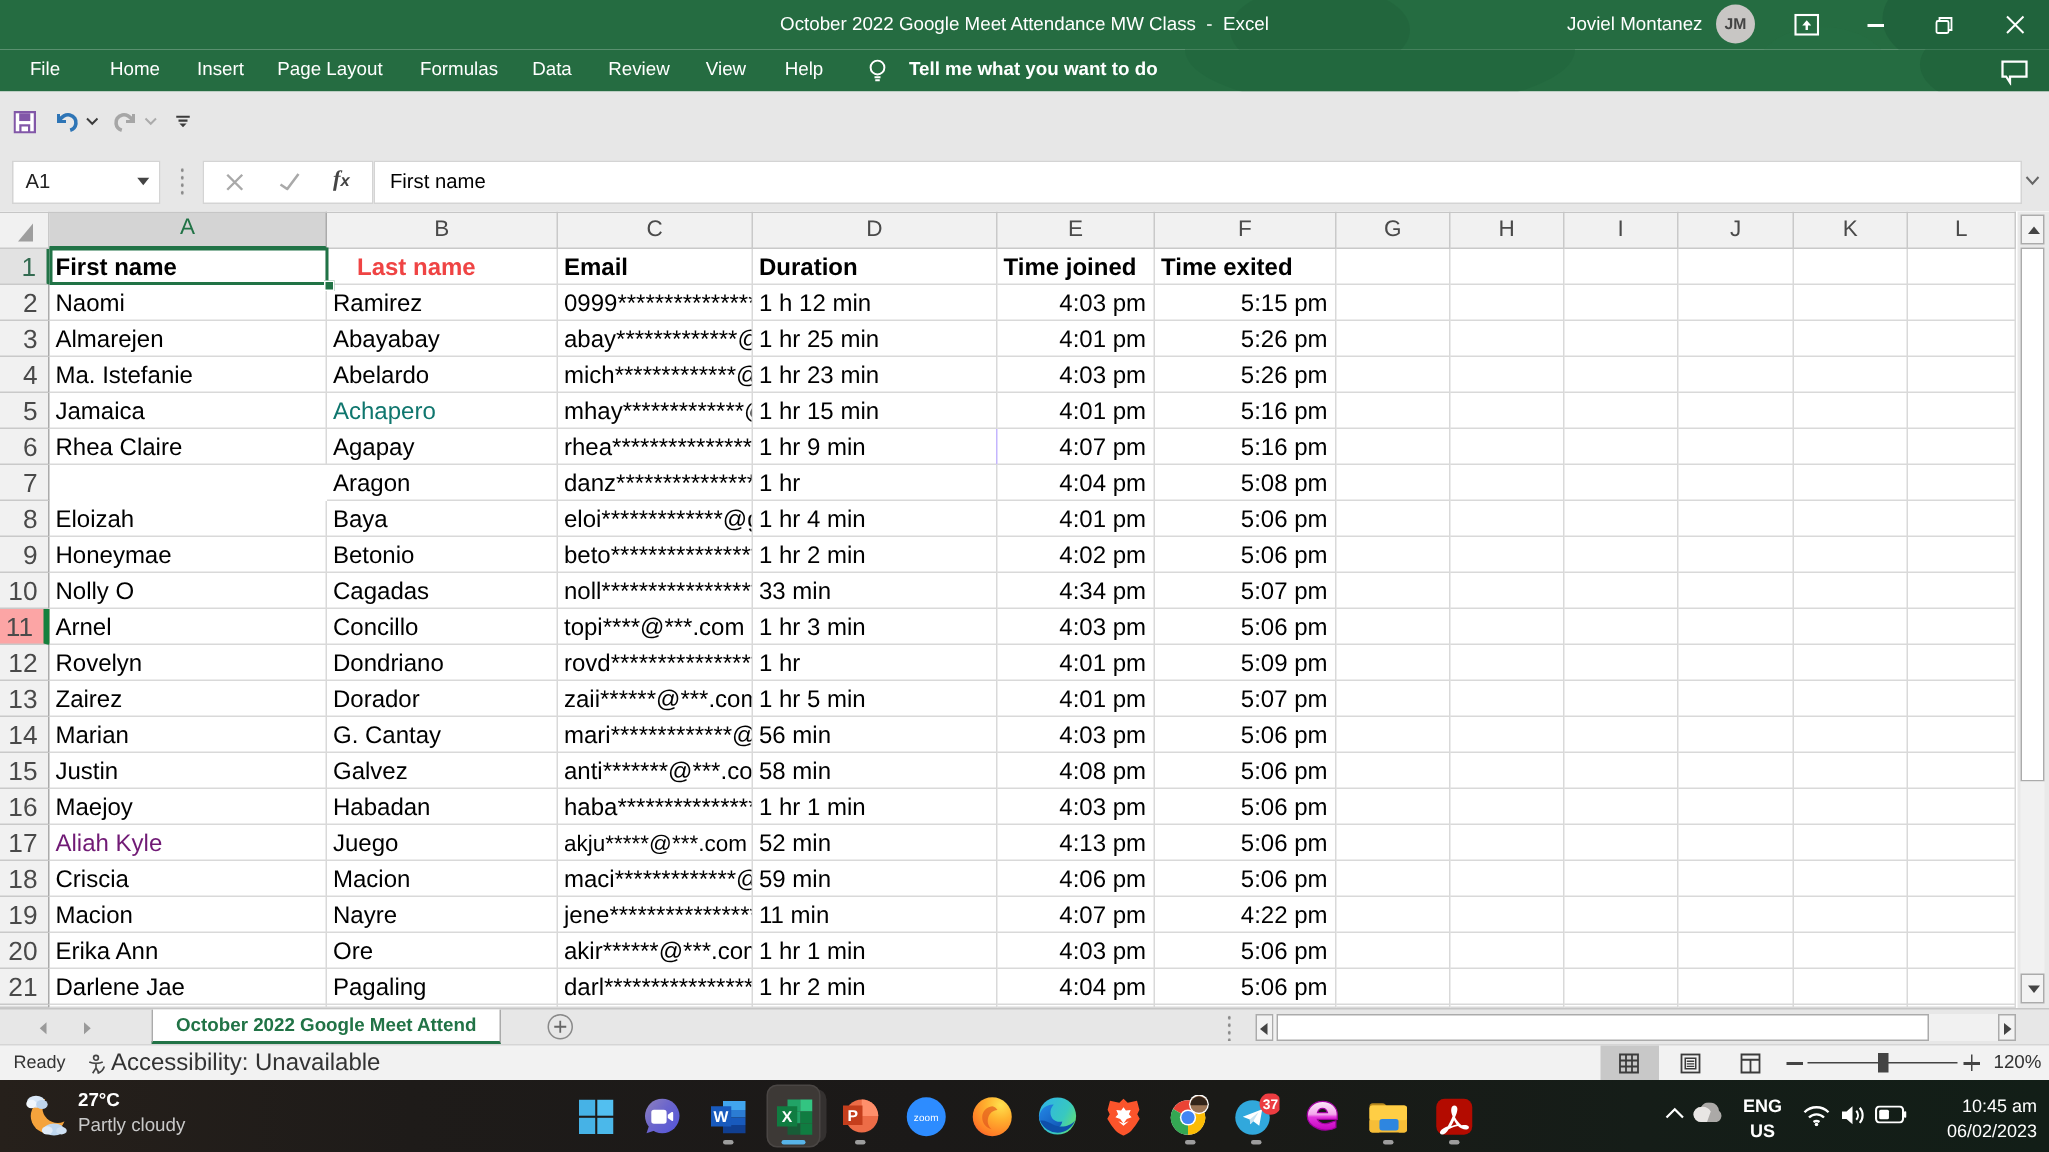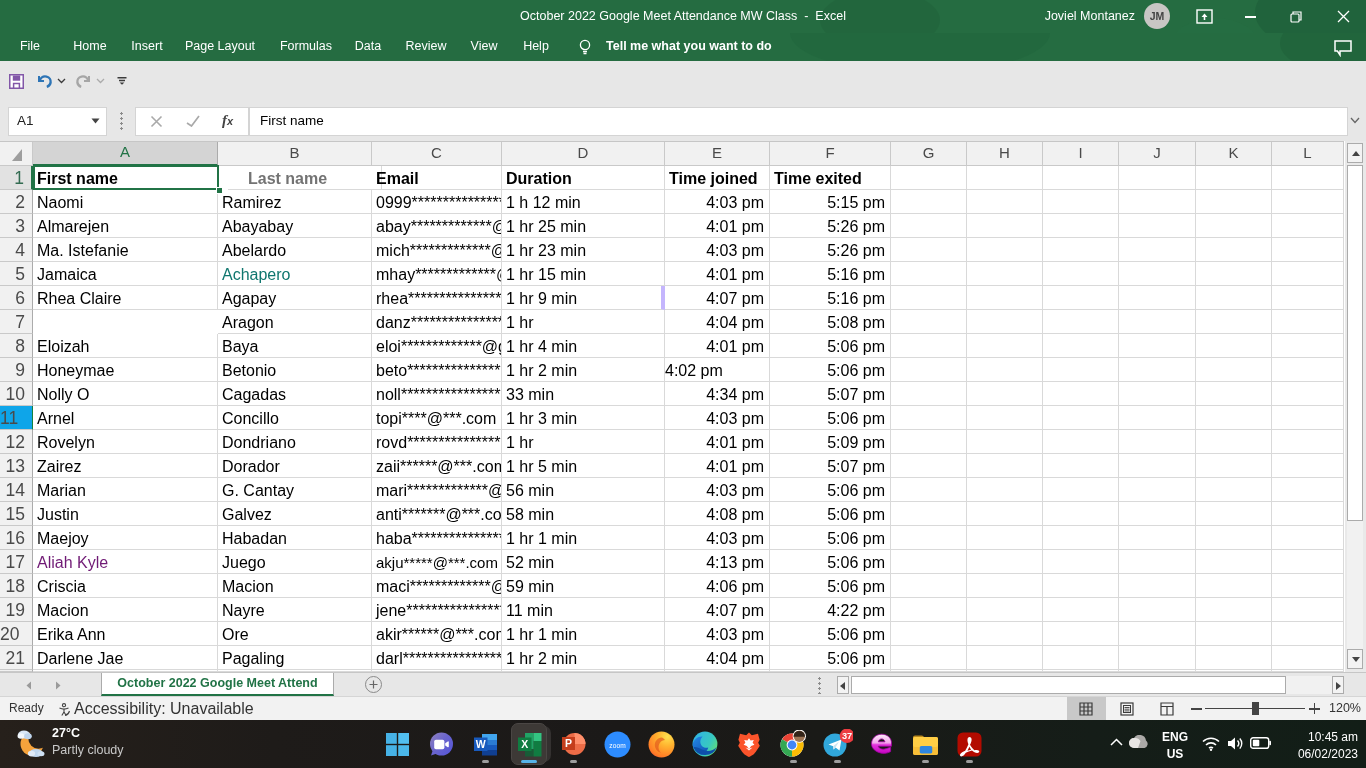--- a/index.html
+++ b/index.html
@@ -104,21 +104,21 @@
       <div style="position:absolute;left:770px;top:0;width:121px;height:25px;box-sizing:border-box;color:#4A4A4A;border-right:1px solid #C9C9C9;border-bottom:1px solid #C9C9C9;line-height:23px;font-size:15px;text-align:center">F</div>
       <div style="position:absolute;left:891px;top:0;width:76px;height:25px;box-sizing:border-box;color:#4A4A4A;border-right:1px solid #C9C9C9;border-bottom:1px solid #C9C9C9;line-height:23px;font-size:15px;text-align:center">G</div>
       <div style="position:absolute;left:967px;top:0;width:76px;height:25px;box-sizing:border-box;color:#4A4A4A;border-right:1px solid #C9C9C9;border-bottom:1px solid #C9C9C9;line-height:23px;font-size:15px;text-align:center">H</div>
       <div style="position:absolute;left:1043px;top:0;width:76px;height:25px;box-sizing:border-box;color:#4A4A4A;border-right:1px solid #C9C9C9;border-bottom:1px solid #C9C9C9;line-height:23px;font-size:15px;text-align:center">I</div>
       <div style="position:absolute;left:1119px;top:0;width:77px;height:25px;box-sizing:border-box;color:#4A4A4A;border-right:1px solid #C9C9C9;border-bottom:1px solid #C9C9C9;line-height:23px;font-size:15px;text-align:center">J</div>
       <div style="position:absolute;left:1196px;top:0;width:76px;height:25px;box-sizing:border-box;color:#4A4A4A;border-right:1px solid #C9C9C9;border-bottom:1px solid #C9C9C9;line-height:23px;font-size:15px;text-align:center">K</div>
       <div style="position:absolute;left:1272px;top:0;width:72px;height:25px;box-sizing:border-box;color:#4A4A4A;border-right:1px solid #C9C9C9;border-bottom:1px solid #C9C9C9;line-height:23px;font-size:15px;text-align:center">L</div>
     </div>
     <div style="position:absolute;left:0;top:25px;width:33px;height:24px;background:#E2E2E2;color:#336B51;border-right:2px solid #217346;border-bottom:1px solid #C9C9C9;font-size:17.5px;line-height:25px;text-align:right;box-sizing:border-box;padding-right:7px">1</div>
     <div style="position:absolute;left:33px;top:25px;width:185px;height:24px;box-sizing:border-box;border-right:1px solid #D9D9D9;border-bottom:1px solid #D9D9D9;padding-left:4px;font-weight:bold;font-size:16px;line-height:25px;color:#000;overflow:hidden;white-space:nowrap">First name</div>
-    <div style="position:absolute;left:228px;top:25px;width:154px;height:24px;box-sizing:border-box;border-right:1px solid #D9D9D9;border-bottom:1px solid #D9D9D9;padding-left:20px;font-weight:bold;font-size:16px;line-height:25px;color:#737373;overflow:hidden;white-space:nowrap">Last name</div>
+    <div style="position:absolute;left:218px;top:25px;width:154px;height:24px;box-sizing:border-box;border-right:1px solid #D9D9D9;border-bottom:1px solid #D9D9D9;padding-left:20px;font-weight:bold;font-size:16px;line-height:25px;color:#ef4444;overflow:hidden;white-space:nowrap">Last name</div>
     <div style="position:absolute;left:372px;top:25px;width:130px;height:24px;box-sizing:border-box;border-right:1px solid #D9D9D9;border-bottom:1px solid #D9D9D9;padding-left:4px;font-weight:bold;font-size:16px;line-height:25px;color:#000;overflow:hidden;white-space:nowrap">Email</div>
     <div style="position:absolute;left:502px;top:25px;width:163px;height:24px;box-sizing:border-box;border-right:1px solid #D9D9D9;border-bottom:1px solid #D9D9D9;padding-left:4px;font-weight:bold;font-size:16px;line-height:25px;color:#000;overflow:hidden;white-space:nowrap">Duration</div>
     <div style="position:absolute;left:665px;top:25px;width:105px;height:24px;box-sizing:border-box;border-right:1px solid #D9D9D9;border-bottom:1px solid #D9D9D9;padding-left:4px;font-weight:bold;font-size:16px;line-height:25px;color:#000;overflow:hidden;white-space:nowrap">Time joined</div>
     <div style="position:absolute;left:770px;top:25px;width:121px;height:24px;box-sizing:border-box;border-right:1px solid #D9D9D9;border-bottom:1px solid #D9D9D9;padding-left:4px;font-weight:bold;font-size:16px;line-height:25px;color:#000;overflow:hidden;white-space:nowrap">Time exited</div>
     <div style="position:absolute;left:891px;top:25px;width:76px;height:24px;box-sizing:border-box;border-right:1px solid #D9D9D9;border-bottom:1px solid #D9D9D9;padding-left:4px;font-weight:bold;font-size:16px;line-height:25px;color:#000;overflow:hidden;white-space:nowrap"></div>
     <div style="position:absolute;left:967px;top:25px;width:76px;height:24px;box-sizing:border-box;border-right:1px solid #D9D9D9;border-bottom:1px solid #D9D9D9;padding-left:4px;font-weight:bold;font-size:16px;line-height:25px;color:#000;overflow:hidden;white-space:nowrap"></div>
     <div style="position:absolute;left:1043px;top:25px;width:76px;height:24px;box-sizing:border-box;border-right:1px solid #D9D9D9;border-bottom:1px solid #D9D9D9;padding-left:4px;font-weight:bold;font-size:16px;line-height:25px;color:#000;overflow:hidden;white-space:nowrap"></div>
     <div style="position:absolute;left:1119px;top:25px;width:77px;height:24px;box-sizing:border-box;border-right:1px solid #D9D9D9;border-bottom:1px solid #D9D9D9;padding-left:4px;font-weight:bold;font-size:16px;line-height:25px;color:#000;overflow:hidden;white-space:nowrap"></div>
     <div style="position:absolute;left:1196px;top:25px;width:76px;height:24px;box-sizing:border-box;border-right:1px solid #D9D9D9;border-bottom:1px solid #D9D9D9;padding-left:4px;font-weight:bold;font-size:16px;line-height:25px;color:#000;overflow:hidden;white-space:nowrap"></div>
     <div style="position:absolute;left:1272px;top:25px;width:72px;height:24px;box-sizing:border-box;border-right:1px solid #D9D9D9;border-bottom:1px solid #D9D9D9;padding-left:4px;font-weight:bold;font-size:16px;line-height:25px;color:#000;overflow:hidden;white-space:nowrap"></div>
@@ -171,21 +171,21 @@
     <div style="position:absolute;left:891px;top:121px;width:76px;height:24px;box-sizing:border-box;border-right:1px solid #D9D9D9;border-bottom:1px solid #D9D9D9;padding-left:4px;font-size:16px;line-height:25px;color:#000;overflow:hidden;white-space:nowrap"></div>
     <div style="position:absolute;left:967px;top:121px;width:76px;height:24px;box-sizing:border-box;border-right:1px solid #D9D9D9;border-bottom:1px solid #D9D9D9;padding-left:4px;font-size:16px;line-height:25px;color:#000;overflow:hidden;white-space:nowrap"></div>
     <div style="position:absolute;left:1043px;top:121px;width:76px;height:24px;box-sizing:border-box;border-right:1px solid #D9D9D9;border-bottom:1px solid #D9D9D9;padding-left:4px;font-size:16px;line-height:25px;color:#000;overflow:hidden;white-space:nowrap"></div>
     <div style="position:absolute;left:1119px;top:121px;width:77px;height:24px;box-sizing:border-box;border-right:1px solid #D9D9D9;border-bottom:1px solid #D9D9D9;padding-left:4px;font-size:16px;line-height:25px;color:#000;overflow:hidden;white-space:nowrap"></div>
     <div style="position:absolute;left:1196px;top:121px;width:76px;height:24px;box-sizing:border-box;border-right:1px solid #D9D9D9;border-bottom:1px solid #D9D9D9;padding-left:4px;font-size:16px;line-height:25px;color:#000;overflow:hidden;white-space:nowrap"></div>
     <div style="position:absolute;left:1272px;top:121px;width:72px;height:24px;box-sizing:border-box;border-right:1px solid #D9D9D9;border-bottom:1px solid #D9D9D9;padding-left:4px;font-size:16px;line-height:25px;color:#000;overflow:hidden;white-space:nowrap"></div>
     <div style="position:absolute;left:0;top:145px;width:33px;height:24px;background:#F1F1F1;color:#4A4A4A;border-right:1px solid #ABABAB;border-bottom:1px solid #C9C9C9;font-size:17.5px;line-height:25px;text-align:right;box-sizing:border-box;padding-right:7px">6</div>
     <div style="position:absolute;left:33px;top:145px;width:185px;height:24px;box-sizing:border-box;border-right:1px solid #D9D9D9;border-bottom:1px solid #D9D9D9;padding-left:4px;font-size:16px;line-height:25px;color:#000;overflow:hidden;white-space:nowrap">Rhea Claire</div>
     <div style="position:absolute;left:218px;top:145px;width:154px;height:24px;box-sizing:border-box;border-right:1px solid #D9D9D9;border-bottom:1px solid #D9D9D9;padding-left:4px;font-size:16px;line-height:25px;color:#000;overflow:hidden;white-space:nowrap">Agapay</div>
     <div style="position:absolute;left:372px;top:145px;width:130px;height:24px;box-sizing:border-box;border-right:1px solid #D9D9D9;border-bottom:1px solid #D9D9D9;padding-left:4px;font-size:16px;line-height:25px;color:#000;overflow:hidden;white-space:nowrap">rhea******************</div>
-    <div style="position:absolute;left:502px;top:145px;width:163px;height:24px;box-sizing:border-box;border-right:4px solid #c4b5fd;border-bottom:1px solid #D9D9D9;padding-left:4px;font-size:16px;line-height:25px;color:#000;overflow:hidden;white-space:nowrap">1 hr 9 min</div>
+    <div style="position:absolute;left:502px;top:145px;width:163px;height:24px;box-sizing:border-box;border-right:1px solid #c4b5fd;border-bottom:1px solid #D9D9D9;padding-left:4px;font-size:16px;line-height:25px;color:#000;overflow:hidden;white-space:nowrap">1 hr 9 min</div>
     <div style="position:absolute;left:665px;top:145px;width:105px;height:24px;box-sizing:border-box;border-right:1px solid #D9D9D9;border-bottom:1px solid #D9D9D9;text-align:right;padding-right:5px;font-size:16px;line-height:25px;color:#000;overflow:hidden;white-space:nowrap">4:07 pm</div>
     <div style="position:absolute;left:770px;top:145px;width:121px;height:24px;box-sizing:border-box;border-right:1px solid #D9D9D9;border-bottom:1px solid #D9D9D9;text-align:right;padding-right:5px;font-size:16px;line-height:25px;color:#000;overflow:hidden;white-space:nowrap">5:16 pm</div>
     <div style="position:absolute;left:891px;top:145px;width:76px;height:24px;box-sizing:border-box;border-right:1px solid #D9D9D9;border-bottom:1px solid #D9D9D9;padding-left:4px;font-size:16px;line-height:25px;color:#000;overflow:hidden;white-space:nowrap"></div>
     <div style="position:absolute;left:967px;top:145px;width:76px;height:24px;box-sizing:border-box;border-right:1px solid #D9D9D9;border-bottom:1px solid #D9D9D9;padding-left:4px;font-size:16px;line-height:25px;color:#000;overflow:hidden;white-space:nowrap"></div>
     <div style="position:absolute;left:1043px;top:145px;width:76px;height:24px;box-sizing:border-box;border-right:1px solid #D9D9D9;border-bottom:1px solid #D9D9D9;padding-left:4px;font-size:16px;line-height:25px;color:#000;overflow:hidden;white-space:nowrap"></div>
     <div style="position:absolute;left:1119px;top:145px;width:77px;height:24px;box-sizing:border-box;border-right:1px solid #D9D9D9;border-bottom:1px solid #D9D9D9;padding-left:4px;font-size:16px;line-height:25px;color:#000;overflow:hidden;white-space:nowrap"></div>
     <div style="position:absolute;left:1196px;top:145px;width:76px;height:24px;box-sizing:border-box;border-right:1px solid #D9D9D9;border-bottom:1px solid #D9D9D9;padding-left:4px;font-size:16px;line-height:25px;color:#000;overflow:hidden;white-space:nowrap"></div>
     <div style="position:absolute;left:1272px;top:145px;width:72px;height:24px;box-sizing:border-box;border-right:1px solid #D9D9D9;border-bottom:1px solid #D9D9D9;padding-left:4px;font-size:16px;line-height:25px;color:#000;overflow:hidden;white-space:nowrap"></div>
     <div style="position:absolute;left:0;top:169px;width:33px;height:24px;background:#F1F1F1;color:#4A4A4A;border-right:1px solid #ABABAB;border-bottom:1px solid #C9C9C9;font-size:17.5px;line-height:25px;text-align:right;box-sizing:border-box;padding-right:7px">7</div>
     <div style="position:absolute;left:218px;top:169px;width:154px;height:24px;box-sizing:border-box;border-right:1px solid #D9D9D9;border-bottom:1px solid #D9D9D9;padding-left:4px;font-size:16px;line-height:25px;color:#000;overflow:hidden;white-space:nowrap">Aragon</div>
@@ -210,42 +210,42 @@
     <div style="position:absolute;left:967px;top:193px;width:76px;height:24px;box-sizing:border-box;border-right:1px solid #D9D9D9;border-bottom:1px solid #D9D9D9;padding-left:4px;font-size:16px;line-height:25px;color:#000;overflow:hidden;white-space:nowrap"></div>
     <div style="position:absolute;left:1043px;top:193px;width:76px;height:24px;box-sizing:border-box;border-right:1px solid #D9D9D9;border-bottom:1px solid #D9D9D9;padding-left:4px;font-size:16px;line-height:25px;color:#000;overflow:hidden;white-space:nowrap"></div>
     <div style="position:absolute;left:1119px;top:193px;width:77px;height:24px;box-sizing:border-box;border-right:1px solid #D9D9D9;border-bottom:1px solid #D9D9D9;padding-left:4px;font-size:16px;line-height:25px;color:#000;overflow:hidden;white-space:nowrap"></div>
     <div style="position:absolute;left:1196px;top:193px;width:76px;height:24px;box-sizing:border-box;border-right:1px solid #D9D9D9;border-bottom:1px solid #D9D9D9;padding-left:4px;font-size:16px;line-height:25px;color:#000;overflow:hidden;white-space:nowrap"></div>
     <div style="position:absolute;left:1272px;top:193px;width:72px;height:24px;box-sizing:border-box;border-right:1px solid #D9D9D9;border-bottom:1px solid #D9D9D9;padding-left:4px;font-size:16px;line-height:25px;color:#000;overflow:hidden;white-space:nowrap"></div>
     <div style="position:absolute;left:0;top:217px;width:33px;height:24px;background:#F1F1F1;color:#4A4A4A;border-right:1px solid #ABABAB;border-bottom:1px solid #C9C9C9;font-size:17.5px;line-height:25px;text-align:right;box-sizing:border-box;padding-right:7px">9</div>
     <div style="position:absolute;left:33px;top:217px;width:185px;height:24px;box-sizing:border-box;border-right:1px solid #D9D9D9;border-bottom:1px solid #D9D9D9;padding-left:4px;font-size:16px;line-height:25px;color:#000;overflow:hidden;white-space:nowrap">Honeymae</div>
     <div style="position:absolute;left:218px;top:217px;width:154px;height:24px;box-sizing:border-box;border-right:1px solid #D9D9D9;border-bottom:1px solid #D9D9D9;padding-left:4px;font-size:16px;line-height:25px;color:#000;overflow:hidden;white-space:nowrap">Betonio</div>
     <div style="position:absolute;left:372px;top:217px;width:130px;height:24px;box-sizing:border-box;border-right:1px solid #D9D9D9;border-bottom:1px solid #D9D9D9;padding-left:4px;font-size:16px;line-height:25px;color:#000;overflow:hidden;white-space:nowrap">beto******************</div>
     <div style="position:absolute;left:502px;top:217px;width:163px;height:24px;box-sizing:border-box;border-right:1px solid #D9D9D9;border-bottom:1px solid #D9D9D9;padding-left:4px;font-size:16px;line-height:25px;color:#000;overflow:hidden;white-space:nowrap">1 hr 2 min</div>
-    <div style="position:absolute;left:665px;top:217px;width:105px;height:24px;box-sizing:border-box;border-right:1px solid #D9D9D9;border-bottom:1px solid #D9D9D9;padding-right:5px;font-size:16px;line-height:25px;color:#000;overflow:hidden;white-space:nowrap">4:02 pm</div>
+    <div style="position:absolute;left:665px;top:217px;width:105px;height:24px;box-sizing:border-box;border-right:1px solid #D9D9D9;border-bottom:1px solid #D9D9D9;text-align:right;padding-right:5px;font-size:16px;line-height:25px;color:#000;overflow:hidden;white-space:nowrap">4:02 pm</div>
     <div style="position:absolute;left:770px;top:217px;width:121px;height:24px;box-sizing:border-box;border-right:1px solid #D9D9D9;border-bottom:1px solid #D9D9D9;text-align:right;padding-right:5px;font-size:16px;line-height:25px;color:#000;overflow:hidden;white-space:nowrap">5:06 pm</div>
     <div style="position:absolute;left:891px;top:217px;width:76px;height:24px;box-sizing:border-box;border-right:1px solid #D9D9D9;border-bottom:1px solid #D9D9D9;padding-left:4px;font-size:16px;line-height:25px;color:#000;overflow:hidden;white-space:nowrap"></div>
     <div style="position:absolute;left:967px;top:217px;width:76px;height:24px;box-sizing:border-box;border-right:1px solid #D9D9D9;border-bottom:1px solid #D9D9D9;padding-left:4px;font-size:16px;line-height:25px;color:#000;overflow:hidden;white-space:nowrap"></div>
     <div style="position:absolute;left:1043px;top:217px;width:76px;height:24px;box-sizing:border-box;border-right:1px solid #D9D9D9;border-bottom:1px solid #D9D9D9;padding-left:4px;font-size:16px;line-height:25px;color:#000;overflow:hidden;white-space:nowrap"></div>
     <div style="position:absolute;left:1119px;top:217px;width:77px;height:24px;box-sizing:border-box;border-right:1px solid #D9D9D9;border-bottom:1px solid #D9D9D9;padding-left:4px;font-size:16px;line-height:25px;color:#000;overflow:hidden;white-space:nowrap"></div>
     <div style="position:absolute;left:1196px;top:217px;width:76px;height:24px;box-sizing:border-box;border-right:1px solid #D9D9D9;border-bottom:1px solid #D9D9D9;padding-left:4px;font-size:16px;line-height:25px;color:#000;overflow:hidden;white-space:nowrap"></div>
     <div style="position:absolute;left:1272px;top:217px;width:72px;height:24px;box-sizing:border-box;border-right:1px solid #D9D9D9;border-bottom:1px solid #D9D9D9;padding-left:4px;font-size:16px;line-height:25px;color:#000;overflow:hidden;white-space:nowrap"></div>
     <div style="position:absolute;left:0;top:241px;width:33px;height:24px;background:#F1F1F1;color:#4A4A4A;border-right:1px solid #ABABAB;border-bottom:1px solid #C9C9C9;font-size:17.5px;line-height:25px;text-align:right;box-sizing:border-box;padding-right:7px">10</div>
     <div style="position:absolute;left:33px;top:241px;width:185px;height:24px;box-sizing:border-box;border-right:1px solid #D9D9D9;border-bottom:1px solid #D9D9D9;padding-left:4px;font-size:16px;line-height:25px;color:#000;overflow:hidden;white-space:nowrap">Nolly O</div>
     <div style="position:absolute;left:218px;top:241px;width:154px;height:24px;box-sizing:border-box;border-right:1px solid #D9D9D9;border-bottom:1px solid #D9D9D9;padding-left:4px;font-size:16px;line-height:25px;color:#000;overflow:hidden;white-space:nowrap">Cagadas</div>
     <div style="position:absolute;left:372px;top:241px;width:130px;height:24px;box-sizing:border-box;border-right:1px solid #D9D9D9;border-bottom:1px solid #D9D9D9;padding-left:4px;font-size:16px;line-height:25px;color:#000;overflow:hidden;white-space:nowrap">noll******************</div>
     <div style="position:absolute;left:502px;top:241px;width:163px;height:24px;box-sizing:border-box;border-right:1px solid #D9D9D9;border-bottom:1px solid #D9D9D9;padding-left:4px;font-size:16px;line-height:25px;color:#000;overflow:hidden;white-space:nowrap">33 min</div>
     <div style="position:absolute;left:665px;top:241px;width:105px;height:24px;box-sizing:border-box;border-right:1px solid #D9D9D9;border-bottom:1px solid #D9D9D9;text-align:right;padding-right:5px;font-size:16px;line-height:25px;color:#000;overflow:hidden;white-space:nowrap">4:34 pm</div>
     <div style="position:absolute;left:770px;top:241px;width:121px;height:24px;box-sizing:border-box;border-right:1px solid #D9D9D9;border-bottom:1px solid #D9D9D9;text-align:right;padding-right:5px;font-size:16px;line-height:25px;color:#000;overflow:hidden;white-space:nowrap">5:07 pm</div>
     <div style="position:absolute;left:891px;top:241px;width:76px;height:24px;box-sizing:border-box;border-right:1px solid #D9D9D9;border-bottom:1px solid #D9D9D9;padding-left:4px;font-size:16px;line-height:25px;color:#000;overflow:hidden;white-space:nowrap"></div>
     <div style="position:absolute;left:967px;top:241px;width:76px;height:24px;box-sizing:border-box;border-right:1px solid #D9D9D9;border-bottom:1px solid #D9D9D9;padding-left:4px;font-size:16px;line-height:25px;color:#000;overflow:hidden;white-space:nowrap"></div>
     <div style="position:absolute;left:1043px;top:241px;width:76px;height:24px;box-sizing:border-box;border-right:1px solid #D9D9D9;border-bottom:1px solid #D9D9D9;padding-left:4px;font-size:16px;line-height:25px;color:#000;overflow:hidden;white-space:nowrap"></div>
     <div style="position:absolute;left:1119px;top:241px;width:77px;height:24px;box-sizing:border-box;border-right:1px solid #D9D9D9;border-bottom:1px solid #D9D9D9;padding-left:4px;font-size:16px;line-height:25px;color:#000;overflow:hidden;white-space:nowrap"></div>
     <div style="position:absolute;left:1196px;top:241px;width:76px;height:24px;box-sizing:border-box;border-right:1px solid #D9D9D9;border-bottom:1px solid #D9D9D9;padding-left:4px;font-size:16px;line-height:25px;color:#000;overflow:hidden;white-space:nowrap"></div>
     <div style="position:absolute;left:1272px;top:241px;width:72px;height:24px;box-sizing:border-box;border-right:1px solid #D9D9D9;border-bottom:1px solid #D9D9D9;padding-left:4px;font-size:16px;line-height:25px;color:#000;overflow:hidden;white-space:nowrap"></div>
-    <div style="position:absolute;left:0;top:265px;width:33px;height:24px;background:#0ea5e9;color:#4A4A4A;border-right:1px solid #15803d;border-bottom:1px solid #C9C9C9;font-size:17.5px;line-height:25px;box-sizing:border-box;padding-right:7px">11</div>
+    <div style="position:absolute;left:0;top:265px;width:33px;height:24px;background:#fca5a5;color:#4A4A4A;border-right:4px solid #15803d;border-bottom:1px solid #C9C9C9;font-size:17.5px;line-height:25px;text-align:right;box-sizing:border-box;padding-right:7px">11</div>
     <div style="position:absolute;left:33px;top:265px;width:185px;height:24px;box-sizing:border-box;border-right:1px solid #D9D9D9;border-bottom:1px solid #D9D9D9;padding-left:4px;font-size:16px;line-height:25px;color:#000;overflow:hidden;white-space:nowrap">Arnel</div>
     <div style="position:absolute;left:218px;top:265px;width:154px;height:24px;box-sizing:border-box;border-right:1px solid #D9D9D9;border-bottom:1px solid #D9D9D9;padding-left:4px;font-size:16px;line-height:25px;color:#000;overflow:hidden;white-space:nowrap">Concillo</div>
     <div style="position:absolute;left:372px;top:265px;width:130px;height:24px;box-sizing:border-box;border-right:1px solid #D9D9D9;border-bottom:1px solid #D9D9D9;padding-left:4px;font-size:16px;line-height:25px;color:#000;overflow:hidden;white-space:nowrap">topi****@***.com</div>
     <div style="position:absolute;left:502px;top:265px;width:163px;height:24px;box-sizing:border-box;border-right:1px solid #D9D9D9;border-bottom:1px solid #D9D9D9;padding-left:4px;font-size:16px;line-height:25px;color:#000;overflow:hidden;white-space:nowrap">1 hr 3 min</div>
     <div style="position:absolute;left:665px;top:265px;width:105px;height:24px;box-sizing:border-box;border-right:1px solid #D9D9D9;border-bottom:1px solid #D9D9D9;text-align:right;padding-right:5px;font-size:16px;line-height:25px;color:#000;overflow:hidden;white-space:nowrap">4:03 pm</div>
     <div style="position:absolute;left:770px;top:265px;width:121px;height:24px;box-sizing:border-box;border-right:1px solid #D9D9D9;border-bottom:1px solid #D9D9D9;text-align:right;padding-right:5px;font-size:16px;line-height:25px;color:#000;overflow:hidden;white-space:nowrap">5:06 pm</div>
     <div style="position:absolute;left:891px;top:265px;width:76px;height:24px;box-sizing:border-box;border-right:1px solid #D9D9D9;border-bottom:1px solid #D9D9D9;padding-left:4px;font-size:16px;line-height:25px;color:#000;overflow:hidden;white-space:nowrap"></div>
     <div style="position:absolute;left:967px;top:265px;width:76px;height:24px;box-sizing:border-box;border-right:1px solid #D9D9D9;border-bottom:1px solid #D9D9D9;padding-left:4px;font-size:16px;line-height:25px;color:#000;overflow:hidden;white-space:nowrap"></div>
     <div style="position:absolute;left:1043px;top:265px;width:76px;height:24px;box-sizing:border-box;border-right:1px solid #D9D9D9;border-bottom:1px solid #D9D9D9;padding-left:4px;font-size:16px;line-height:25px;color:#000;overflow:hidden;white-space:nowrap"></div>
     <div style="position:absolute;left:1119px;top:265px;width:77px;height:24px;box-sizing:border-box;border-right:1px solid #D9D9D9;border-bottom:1px solid #D9D9D9;padding-left:4px;font-size:16px;line-height:25px;color:#000;overflow:hidden;white-space:nowrap"></div>
@@ -348,21 +348,21 @@
     <div style="position:absolute;left:372px;top:457px;width:130px;height:24px;box-sizing:border-box;border-right:1px solid #D9D9D9;border-bottom:1px solid #D9D9D9;padding-left:4px;font-size:16px;line-height:25px;color:#000;overflow:hidden;white-space:nowrap">jene******************</div>
     <div style="position:absolute;left:502px;top:457px;width:163px;height:24px;box-sizing:border-box;border-right:1px solid #D9D9D9;border-bottom:1px solid #D9D9D9;padding-left:4px;font-size:16px;line-height:25px;color:#000;overflow:hidden;white-space:nowrap">11 min</div>
     <div style="position:absolute;left:665px;top:457px;width:105px;height:24px;box-sizing:border-box;border-right:1px solid #D9D9D9;border-bottom:1px solid #D9D9D9;text-align:right;padding-right:5px;font-size:16px;line-height:25px;color:#000;overflow:hidden;white-space:nowrap">4:07 pm</div>
     <div style="position:absolute;left:770px;top:457px;width:121px;height:24px;box-sizing:border-box;border-right:1px solid #D9D9D9;border-bottom:1px solid #D9D9D9;text-align:right;padding-right:5px;font-size:16px;line-height:25px;color:#000;overflow:hidden;white-space:nowrap">4:22 pm</div>
     <div style="position:absolute;left:891px;top:457px;width:76px;height:24px;box-sizing:border-box;border-right:1px solid #D9D9D9;border-bottom:1px solid #D9D9D9;padding-left:4px;font-size:16px;line-height:25px;color:#000;overflow:hidden;white-space:nowrap"></div>
     <div style="position:absolute;left:967px;top:457px;width:76px;height:24px;box-sizing:border-box;border-right:1px solid #D9D9D9;border-bottom:1px solid #D9D9D9;padding-left:4px;font-size:16px;line-height:25px;color:#000;overflow:hidden;white-space:nowrap"></div>
     <div style="position:absolute;left:1043px;top:457px;width:76px;height:24px;box-sizing:border-box;border-right:1px solid #D9D9D9;border-bottom:1px solid #D9D9D9;padding-left:4px;font-size:16px;line-height:25px;color:#000;overflow:hidden;white-space:nowrap"></div>
     <div style="position:absolute;left:1119px;top:457px;width:77px;height:24px;box-sizing:border-box;border-right:1px solid #D9D9D9;border-bottom:1px solid #D9D9D9;padding-left:4px;font-size:16px;line-height:25px;color:#000;overflow:hidden;white-space:nowrap"></div>
     <div style="position:absolute;left:1196px;top:457px;width:76px;height:24px;box-sizing:border-box;border-right:1px solid #D9D9D9;border-bottom:1px solid #D9D9D9;padding-left:4px;font-size:16px;line-height:25px;color:#000;overflow:hidden;white-space:nowrap"></div>
     <div style="position:absolute;left:1272px;top:457px;width:72px;height:24px;box-sizing:border-box;border-right:1px solid #D9D9D9;border-bottom:1px solid #D9D9D9;padding-left:4px;font-size:16px;line-height:25px;color:#000;overflow:hidden;white-space:nowrap"></div>
-    <div style="position:absolute;left:0;top:481px;width:33px;height:24px;background:#F1F1F1;color:#4A4A4A;border-right:1px solid #ABABAB;border-bottom:1px solid #C9C9C9;font-size:17.5px;line-height:25px;box-sizing:border-box;padding-right:7px">20</div>
+    <div style="position:absolute;left:0;top:481px;width:33px;height:24px;background:#F1F1F1;color:#4A4A4A;border-right:1px solid #ABABAB;border-bottom:1px solid #C9C9C9;font-size:17.5px;line-height:25px;text-align:right;box-sizing:border-box;padding-right:7px">20</div>
     <div style="position:absolute;left:33px;top:481px;width:185px;height:24px;box-sizing:border-box;border-right:1px solid #D9D9D9;border-bottom:1px solid #D9D9D9;padding-left:4px;font-size:16px;line-height:25px;color:#000;overflow:hidden;white-space:nowrap">Erika Ann</div>
     <div style="position:absolute;left:218px;top:481px;width:154px;height:24px;box-sizing:border-box;border-right:1px solid #D9D9D9;border-bottom:1px solid #D9D9D9;padding-left:4px;font-size:16px;line-height:25px;color:#000;overflow:hidden;white-space:nowrap">Ore</div>
     <div style="position:absolute;left:372px;top:481px;width:130px;height:24px;box-sizing:border-box;border-right:1px solid #D9D9D9;border-bottom:1px solid #D9D9D9;padding-left:4px;font-size:16px;line-height:25px;color:#000;overflow:hidden;white-space:nowrap">akir******@***.com</div>
     <div style="position:absolute;left:502px;top:481px;width:163px;height:24px;box-sizing:border-box;border-right:1px solid #D9D9D9;border-bottom:1px solid #D9D9D9;padding-left:4px;font-size:16px;line-height:25px;color:#000;overflow:hidden;white-space:nowrap">1 hr 1 min</div>
     <div style="position:absolute;left:665px;top:481px;width:105px;height:24px;box-sizing:border-box;border-right:1px solid #D9D9D9;border-bottom:1px solid #D9D9D9;text-align:right;padding-right:5px;font-size:16px;line-height:25px;color:#000;overflow:hidden;white-space:nowrap">4:03 pm</div>
     <div style="position:absolute;left:770px;top:481px;width:121px;height:24px;box-sizing:border-box;border-right:1px solid #D9D9D9;border-bottom:1px solid #D9D9D9;text-align:right;padding-right:5px;font-size:16px;line-height:25px;color:#000;overflow:hidden;white-space:nowrap">5:06 pm</div>
     <div style="position:absolute;left:891px;top:481px;width:76px;height:24px;box-sizing:border-box;border-right:1px solid #D9D9D9;border-bottom:1px solid #D9D9D9;padding-left:4px;font-size:16px;line-height:25px;color:#000;overflow:hidden;white-space:nowrap"></div>
     <div style="position:absolute;left:967px;top:481px;width:76px;height:24px;box-sizing:border-box;border-right:1px solid #D9D9D9;border-bottom:1px solid #D9D9D9;padding-left:4px;font-size:16px;line-height:25px;color:#000;overflow:hidden;white-space:nowrap"></div>
     <div style="position:absolute;left:1043px;top:481px;width:76px;height:24px;box-sizing:border-box;border-right:1px solid #D9D9D9;border-bottom:1px solid #D9D9D9;padding-left:4px;font-size:16px;line-height:25px;color:#000;overflow:hidden;white-space:nowrap"></div>
     <div style="position:absolute;left:1119px;top:481px;width:77px;height:24px;box-sizing:border-box;border-right:1px solid #D9D9D9;border-bottom:1px solid #D9D9D9;padding-left:4px;font-size:16px;line-height:25px;color:#000;overflow:hidden;white-space:nowrap"></div>

